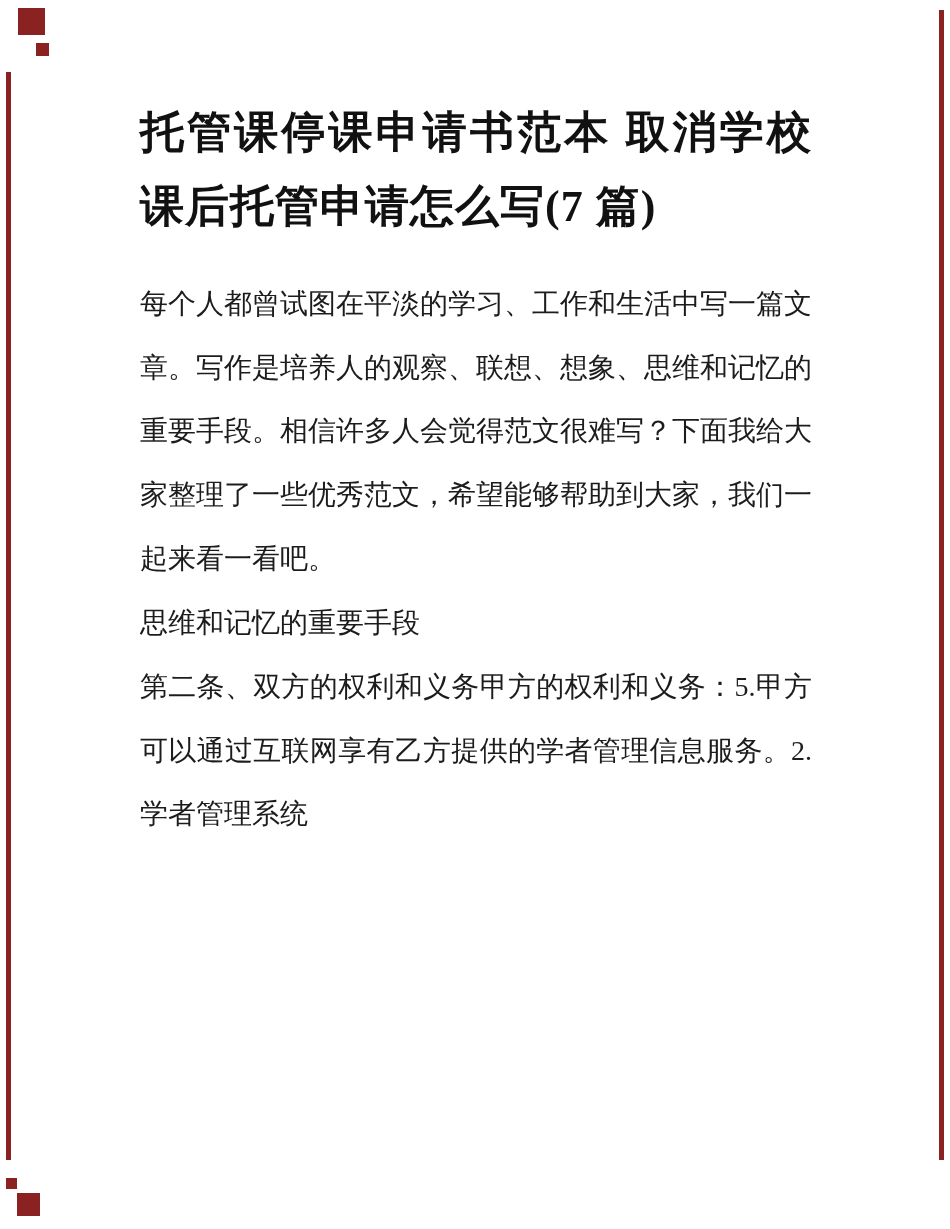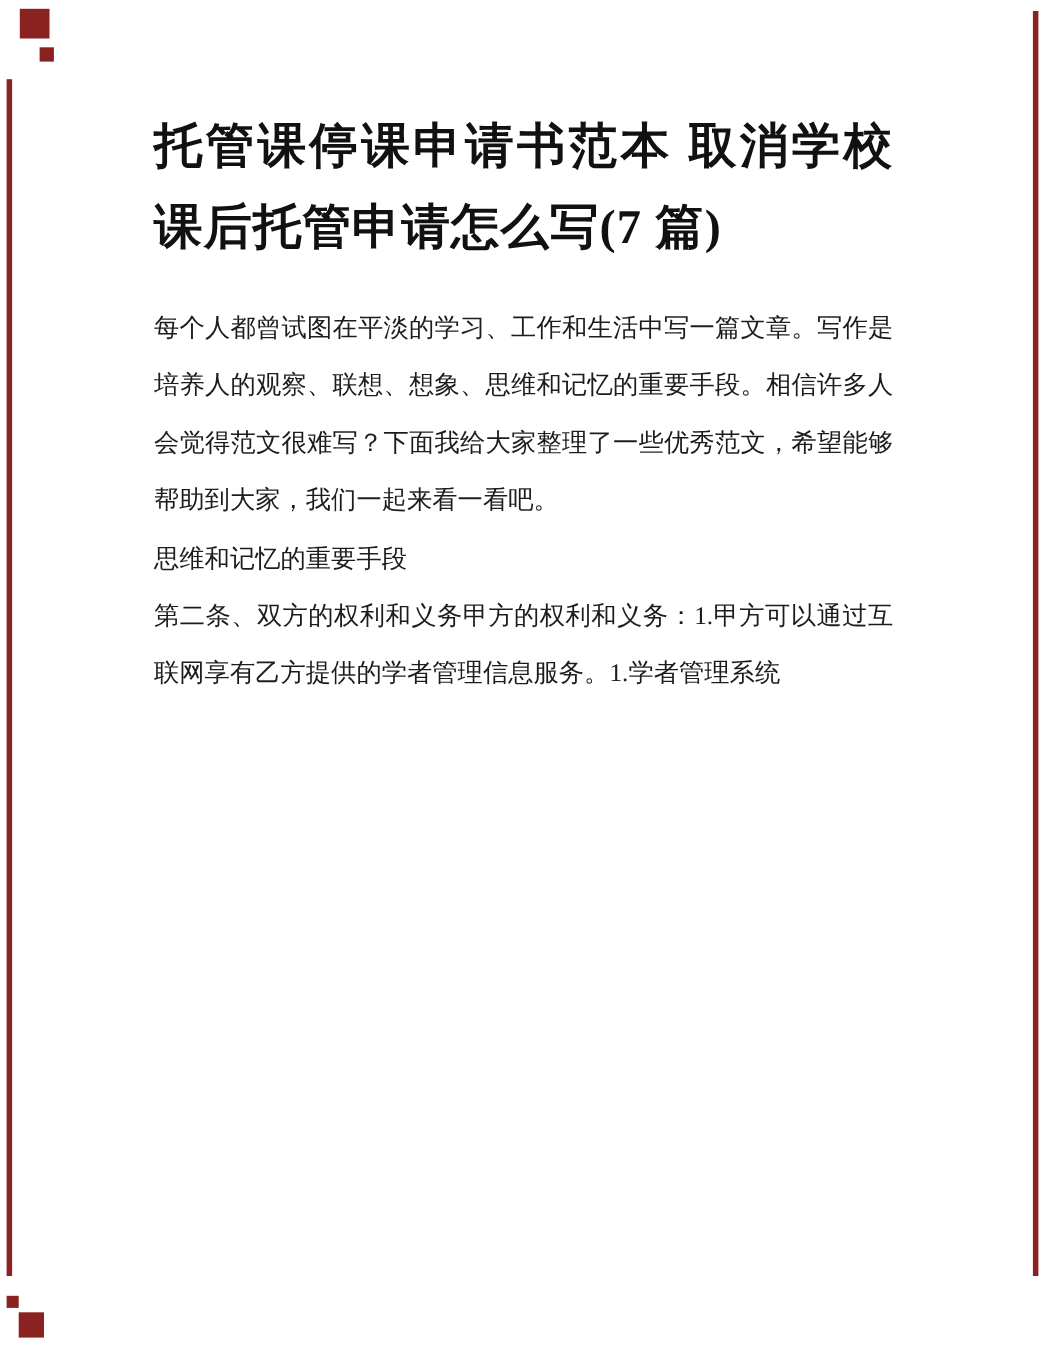--- a/index.html
+++ b/index.html
@@ -35,21 +35,21 @@
   .doc-title {
     font-size: 44px;
     font-weight: 700;
     line-height: 1.68;
     color: #111111;
     text-align: justify;
     letter-spacing: 1px;
     margin-bottom: 28px;
   }
   .doc-body p {
-    font-size: 23px;
+    font-size: 28px;
     line-height: 2.28;
     text-align: justify;
     text-justify: inter-ideograph;
     color: #1c1c1c;
     word-break: break-all;
   }
 </style>
 </head>
 <body>
 
@@ -62,17 +62,17 @@
   <div class="ornament bl-small"></div>
   <div class="ornament bl-big"></div>
 
   <div class="content">
 
     <h1 class="doc-title">托管课停课申请书范本 取消学校课后托管申请怎么写(7 篇)</h1>
 
     <div class="doc-body">
       <p>每个人都曾试图在平淡的学习、工作和生活中写一篇文章。写作是培养人的观察、联想、想象、思维和记忆的重要手段。相信许多人会觉得范文很难写？下面我给大家整理了一些优秀范文，希望能够帮助到大家，我们一起来看一看吧。</p>
       <p>思维和记忆的重要手段</p>
-      <p>第二条、双方的权利和义务甲方的权利和义务：1.甲方可以通过互联网享有乙方提供的学者管理信息服务。1.学者管理系统</p>
+      <p>第二条、双方的权利和义务甲方的权利和义务：5.甲方可以通过互联网享有乙方提供的学者管理信息服务。2.学者管理系统</p>
     </div>
 
   </div>
 </div>
 
 </body></html>

